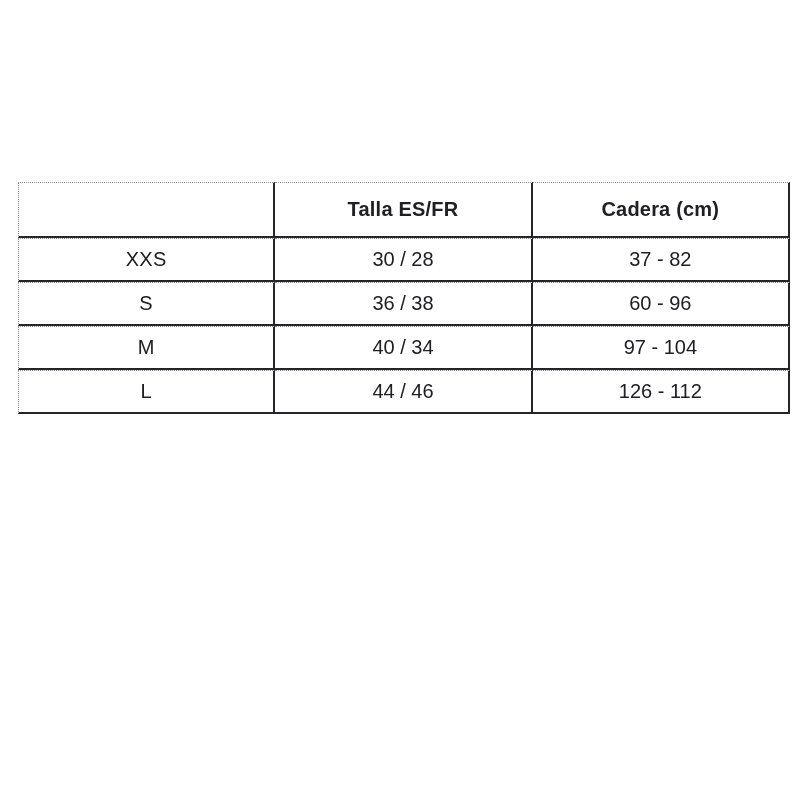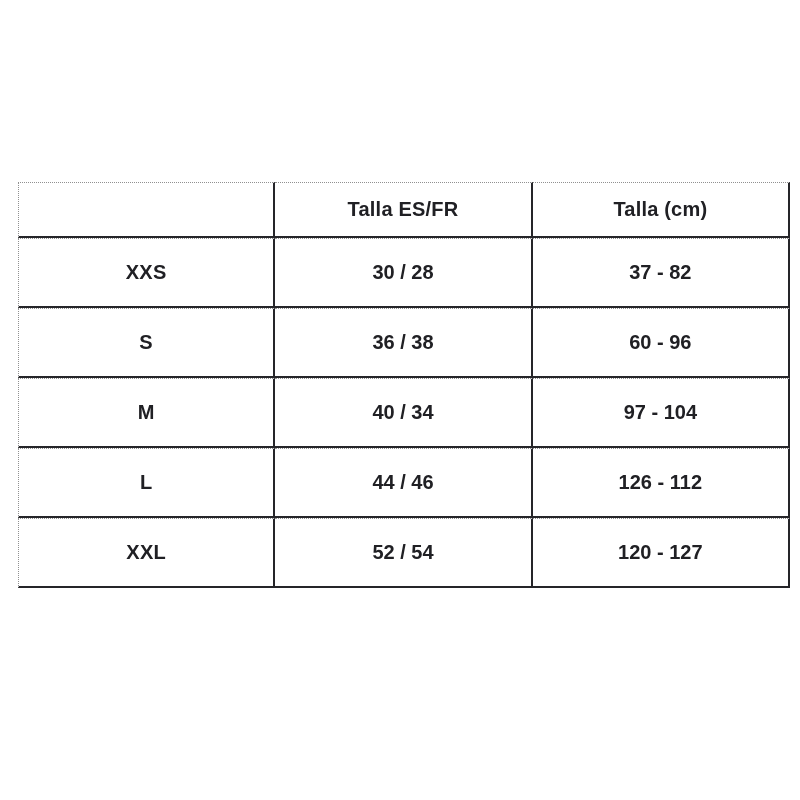--- a/index.html
+++ b/index.html
@@ -49,22 +49,22 @@
     white-space: nowrap;
   }
 
   table.size-chart th {
     height: 56px;
     font-weight: bold;
     letter-spacing: 0.2px;
   }
 
   table.size-chart td {
-    height: 70px;
-    font-weight: bold;
+    height: 44px;
+    font-weight: normal;
   }
 
   
   table.size-chart th:first-child,
   table.size-chart td:first-child {
     border-left: 1px dotted #909090;
   }
 
   
   table.size-chart td:first-child {
@@ -74,21 +74,21 @@
 </head>
 <body>
 
 <div class="page">
   <div class="table-wrap">
     <table class="size-chart">
       <thead>
         <tr>
           <th></th>
           <th>Talla ES/FR</th>
-          <th>Talla (cm)</th>
+          <th>Cadera (cm)</th>
         </tr>
       </thead>
       <tbody>
         <tr>
           <td>XXS</td>
           <td>30 / 28</td>
           <td>37 - 82</td>
         </tr>
         <tr>
           <td>S</td>
@@ -98,21 +98,16 @@
         <tr>
           <td>M</td>
           <td>40 / 34</td>
           <td>97 - 104</td>
         </tr>
         <tr>
           <td>L</td>
           <td>44 / 46</td>
           <td>126 - 112</td>
         </tr>
-        <tr>
-          <td>XXL</td>
-          <td>52 / 54</td>
-          <td>120 - 127</td>
-        </tr>
       </tbody>
     </table>
   </div>
 </div>
 
 </body></html>

